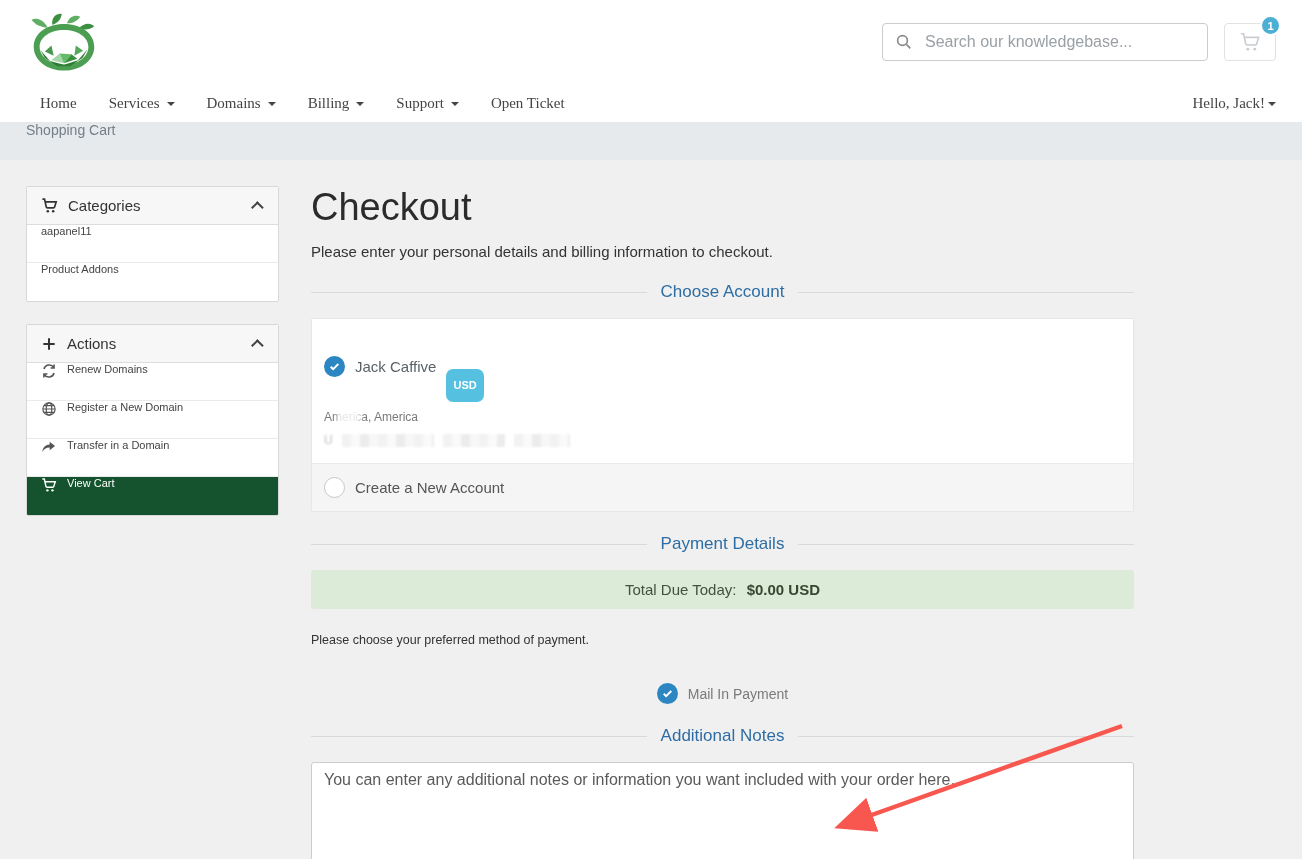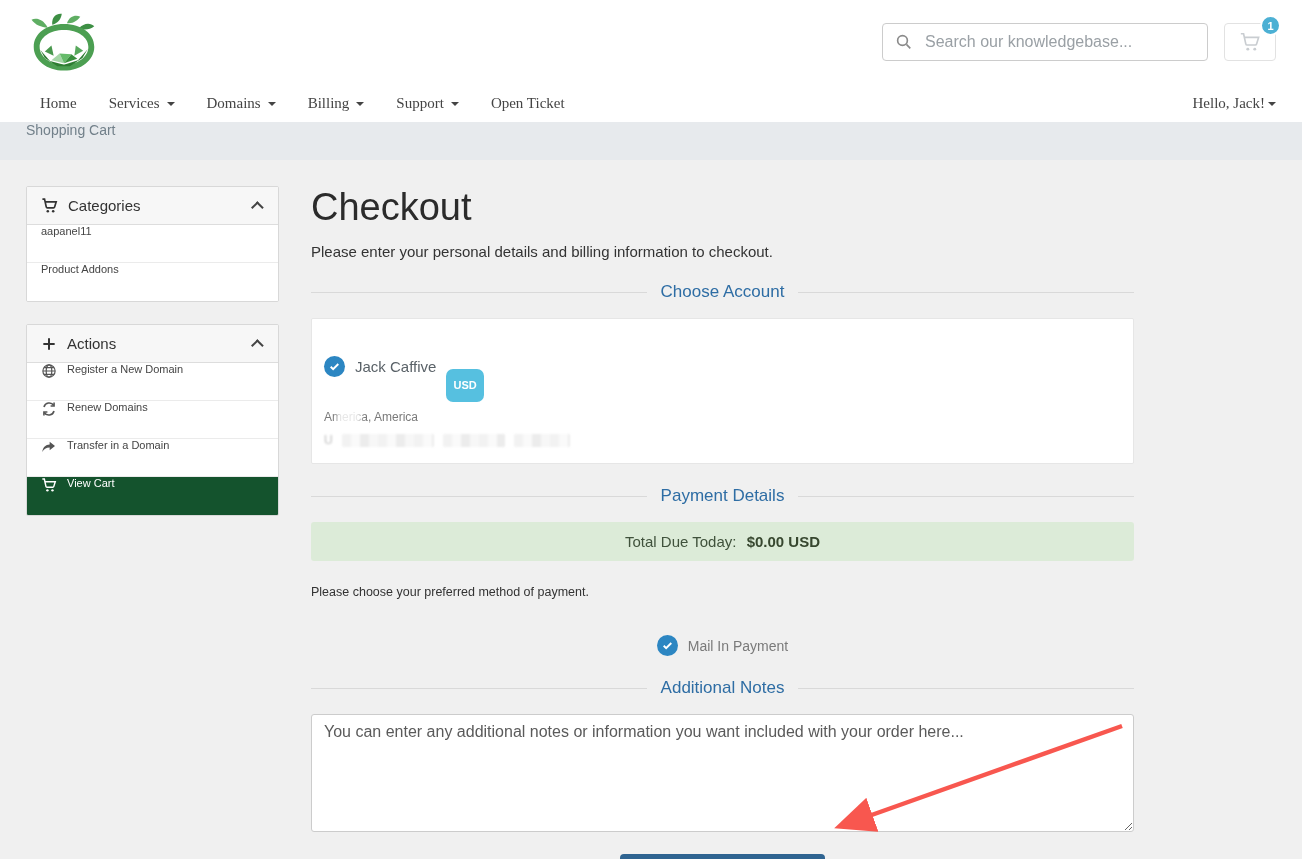--- a/index.html
+++ b/index.html
@@ -197,35 +197,35 @@
 
     <div class="panel">
       <div class="panel-header">
         <svg width="16" height="16" viewBox="0 0 24 24">
           <path d="M12 3.5v17M3.5 12h17" stroke="currentColor" stroke-width="3" fill="none"></path>
         </svg>
         <span>Actions</span>
         <span class="chevron-up"></span>
       </div>
       <div class="panel-item">
-        <svg width="16" height="16" viewBox="0 0 24 24" fill="none" stroke="currentColor" stroke-width="1.8">
-          <circle cx="12" cy="12" r="9.2"></circle>
-            <ellipse cx="12" cy="12" rx="4.2" ry="9.2"></ellipse>
-          <path d="M3 12h18M4.6 6.8h14.8M4.6 17.2h14.8"></path>
-        </svg>
-        <span>Register a New Domain</span>
-      </div>
-      <div class="panel-item">
         <svg width="16" height="16" viewBox="0 0 24 24" fill="none" stroke="currentColor" stroke-width="2.4">
           <path d="M4.5 9a8 8 0 0 1 14.6-2.2"></path>
             <polyline points="19.6,2.2 19.6,7.4 14.4,7.4"></polyline>
           <path d="M19.5 15a8 8 0 0 1-14.6 2.2"></path>
             <polyline points="4.4,21.8 4.4,16.6 9.6,16.6"></polyline>
         </svg>
         <span>Renew Domains</span>
+      </div>
+      <div class="panel-item">
+        <svg width="16" height="16" viewBox="0 0 24 24" fill="none" stroke="currentColor" stroke-width="1.8">
+          <circle cx="12" cy="12" r="9.2"></circle>
+            <ellipse cx="12" cy="12" rx="4.2" ry="9.2"></ellipse>
+          <path d="M3 12h18M4.6 6.8h14.8M4.6 17.2h14.8"></path>
+        </svg>
+        <span>Register a New Domain</span>
       </div>
       <div class="panel-item">
         <svg width="16" height="16" viewBox="0 0 24 24">
           <path d="M13 4l8 6.5L13 17v-4.3C7.5 12.7 4.3 15 2 19.5 2.8 12 7 8.6 13 8.3z" fill="currentColor"></path>
         </svg>
         <span>Transfer in a Domain</span>
       </div>
       <div class="panel-item active">
         <svg width="16" height="16" viewBox="0 0 24 24">
           <path d="M2 3h3l2.4 11a1.6 1.6 0 0 0 1.6 1.3h8.6a1.6 1.6 0 0 0 1.6-1.2L21.4 7H6" fill="none" stroke="currentColor" stroke-width="2.2"></path>
@@ -260,20 +260,24 @@
           <span>America, America</span>
           <span class="blur-patch"></span>
         </p>
         <div class="blur-line">
           <span class="stub">U</span>
           <span class="blur-seg" style="width:92px"></span>
           <span class="blur-seg" style="width:62px"></span>
           <span class="blur-seg" style="width:56px"></span>
         </div>
       </div>
+      <div class="account-option-new">
+        <span class="radio unchecked"></span>
+        <span>Create a New Account</span>
+      </div>
     </div>
 
     <div class="section-heading">
       <span>Payment Details</span>
     </div>
 
     <div class="alert-success">
       <span>Total Due Today:</span>
       <b>$0.00 USD</b>
     </div>

